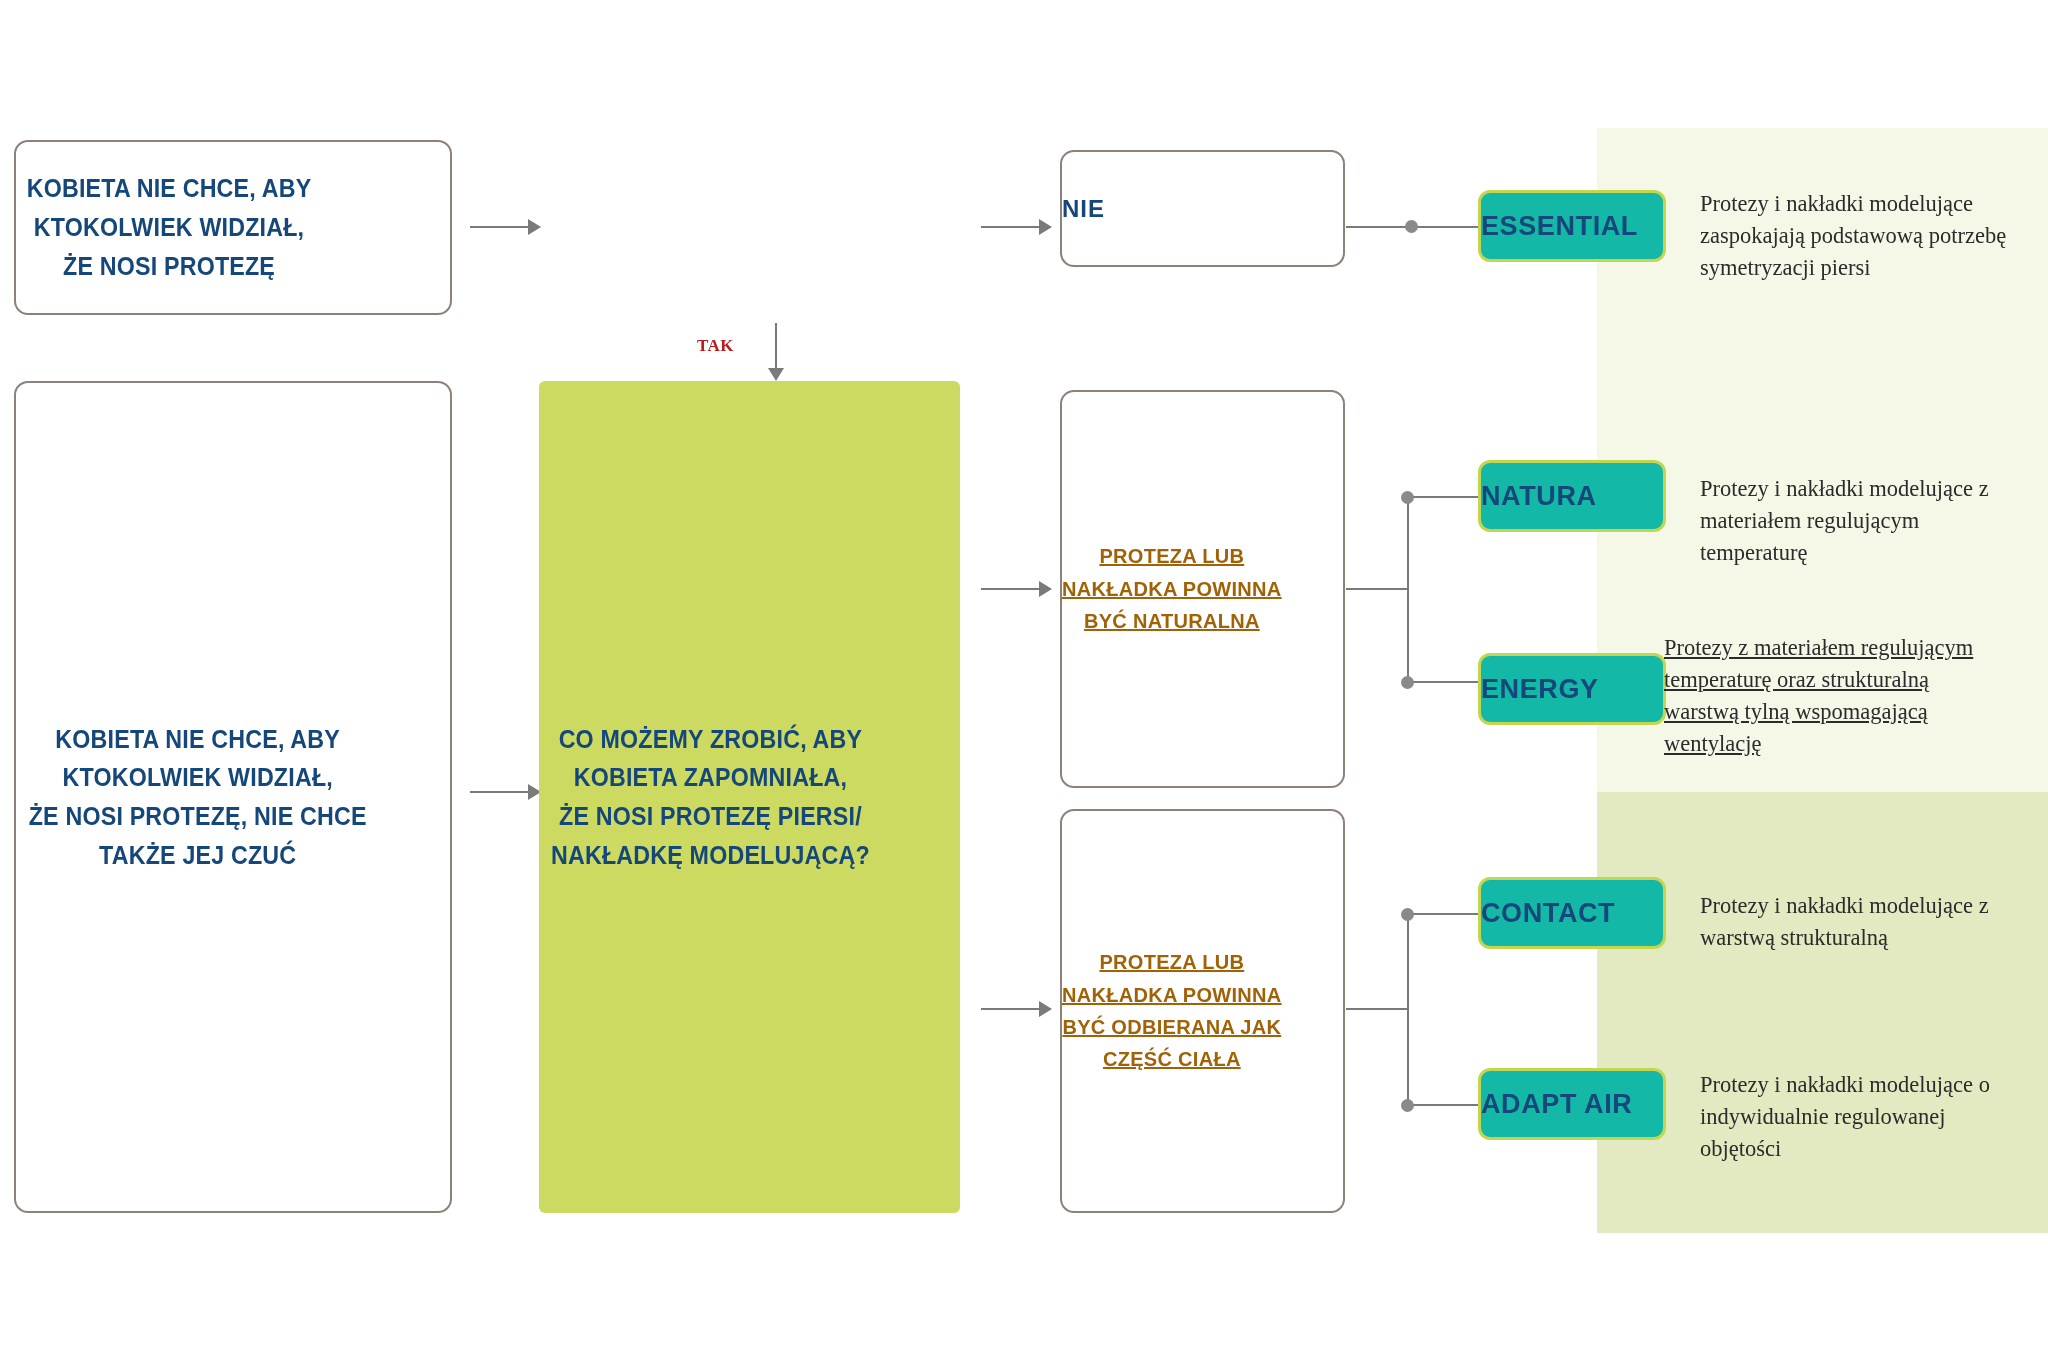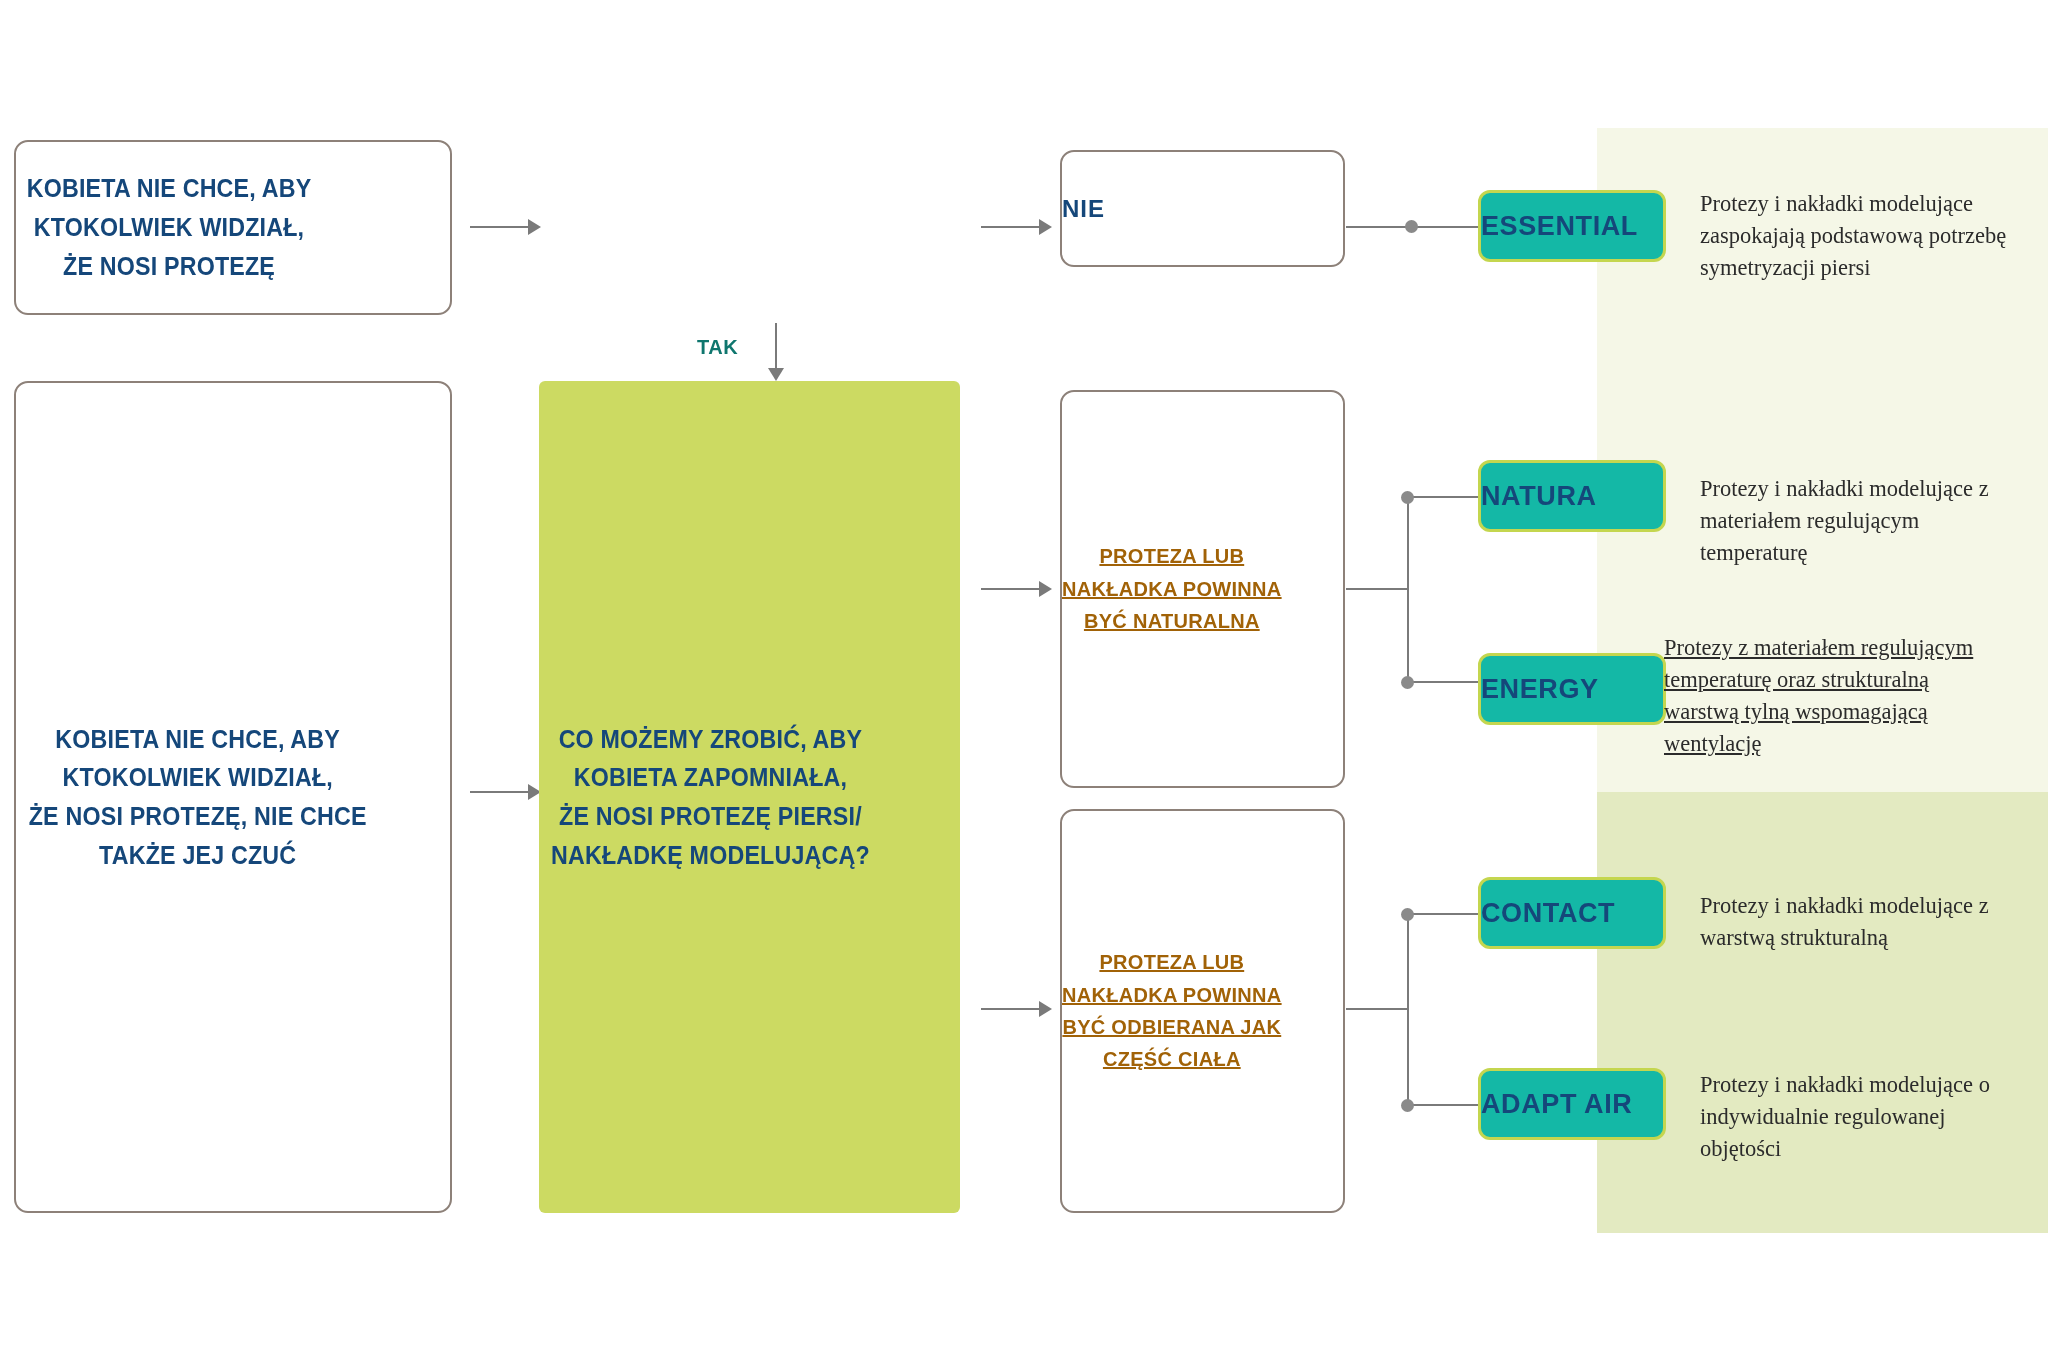--- a/index.html
+++ b/index.html
@@ -131,24 +131,24 @@
   .arrow-head-d {
     position: absolute;
     width: 0; height: 0;
     border-left: 8px solid transparent;
     border-right: 8px solid transparent;
     border-top: 13px solid #7A7A7A;
   }
 
   .tak-label {
     position: absolute;
-    color: #0f766e;
-    font-family: Liberation Sans, sans-serif;
-    font-weight: bold;
-    font-size: 20px;
+    color: #b91c1c;
+    font-family: Liberation Serif, serif;
+    font-weight: bold;
+    font-size: 17px;
     letter-spacing: 0.5px;
   }
 </style>
 </head>
 <body>
 
 <div id="canvas">
 
   <div class="panel panel-light"></div>
   <div class="panel panel-medium"></div>

